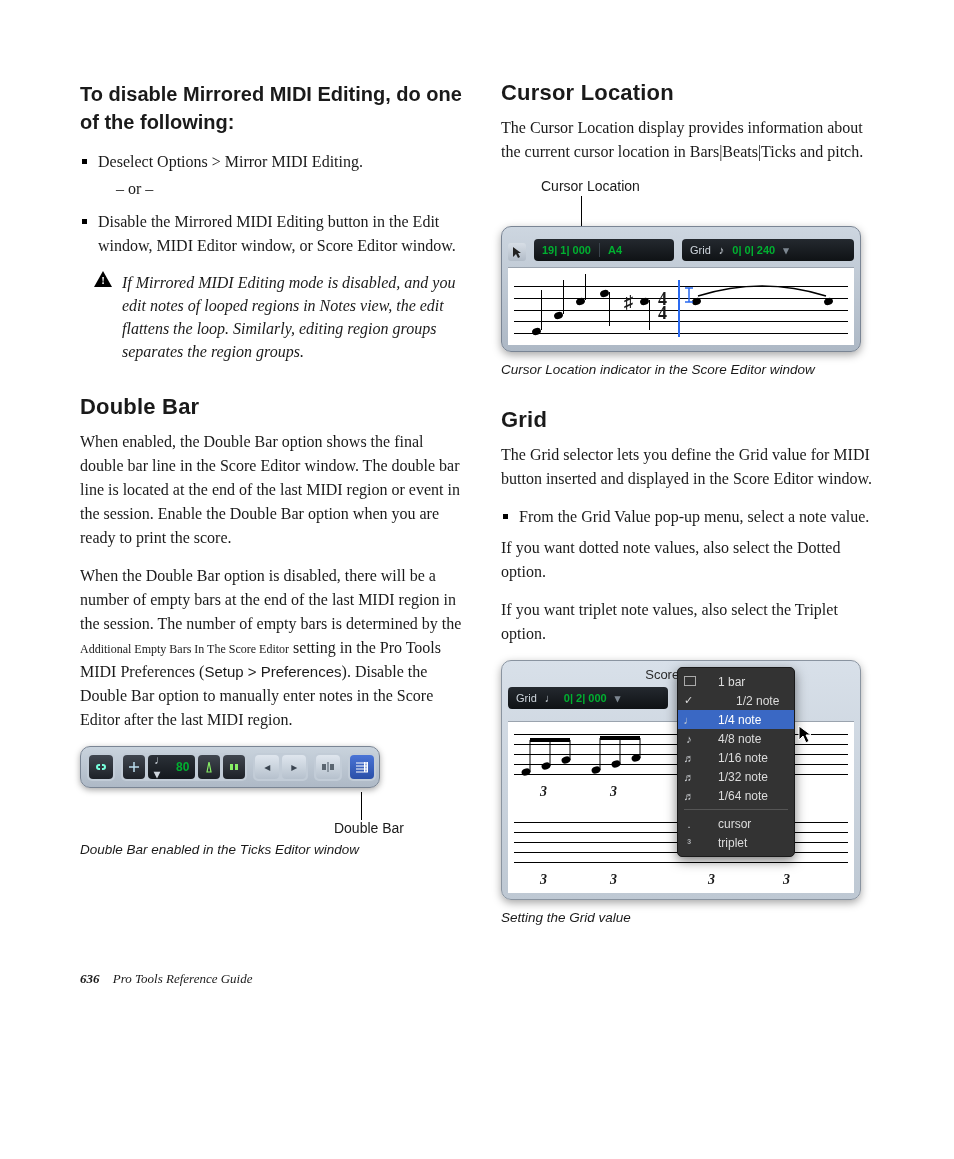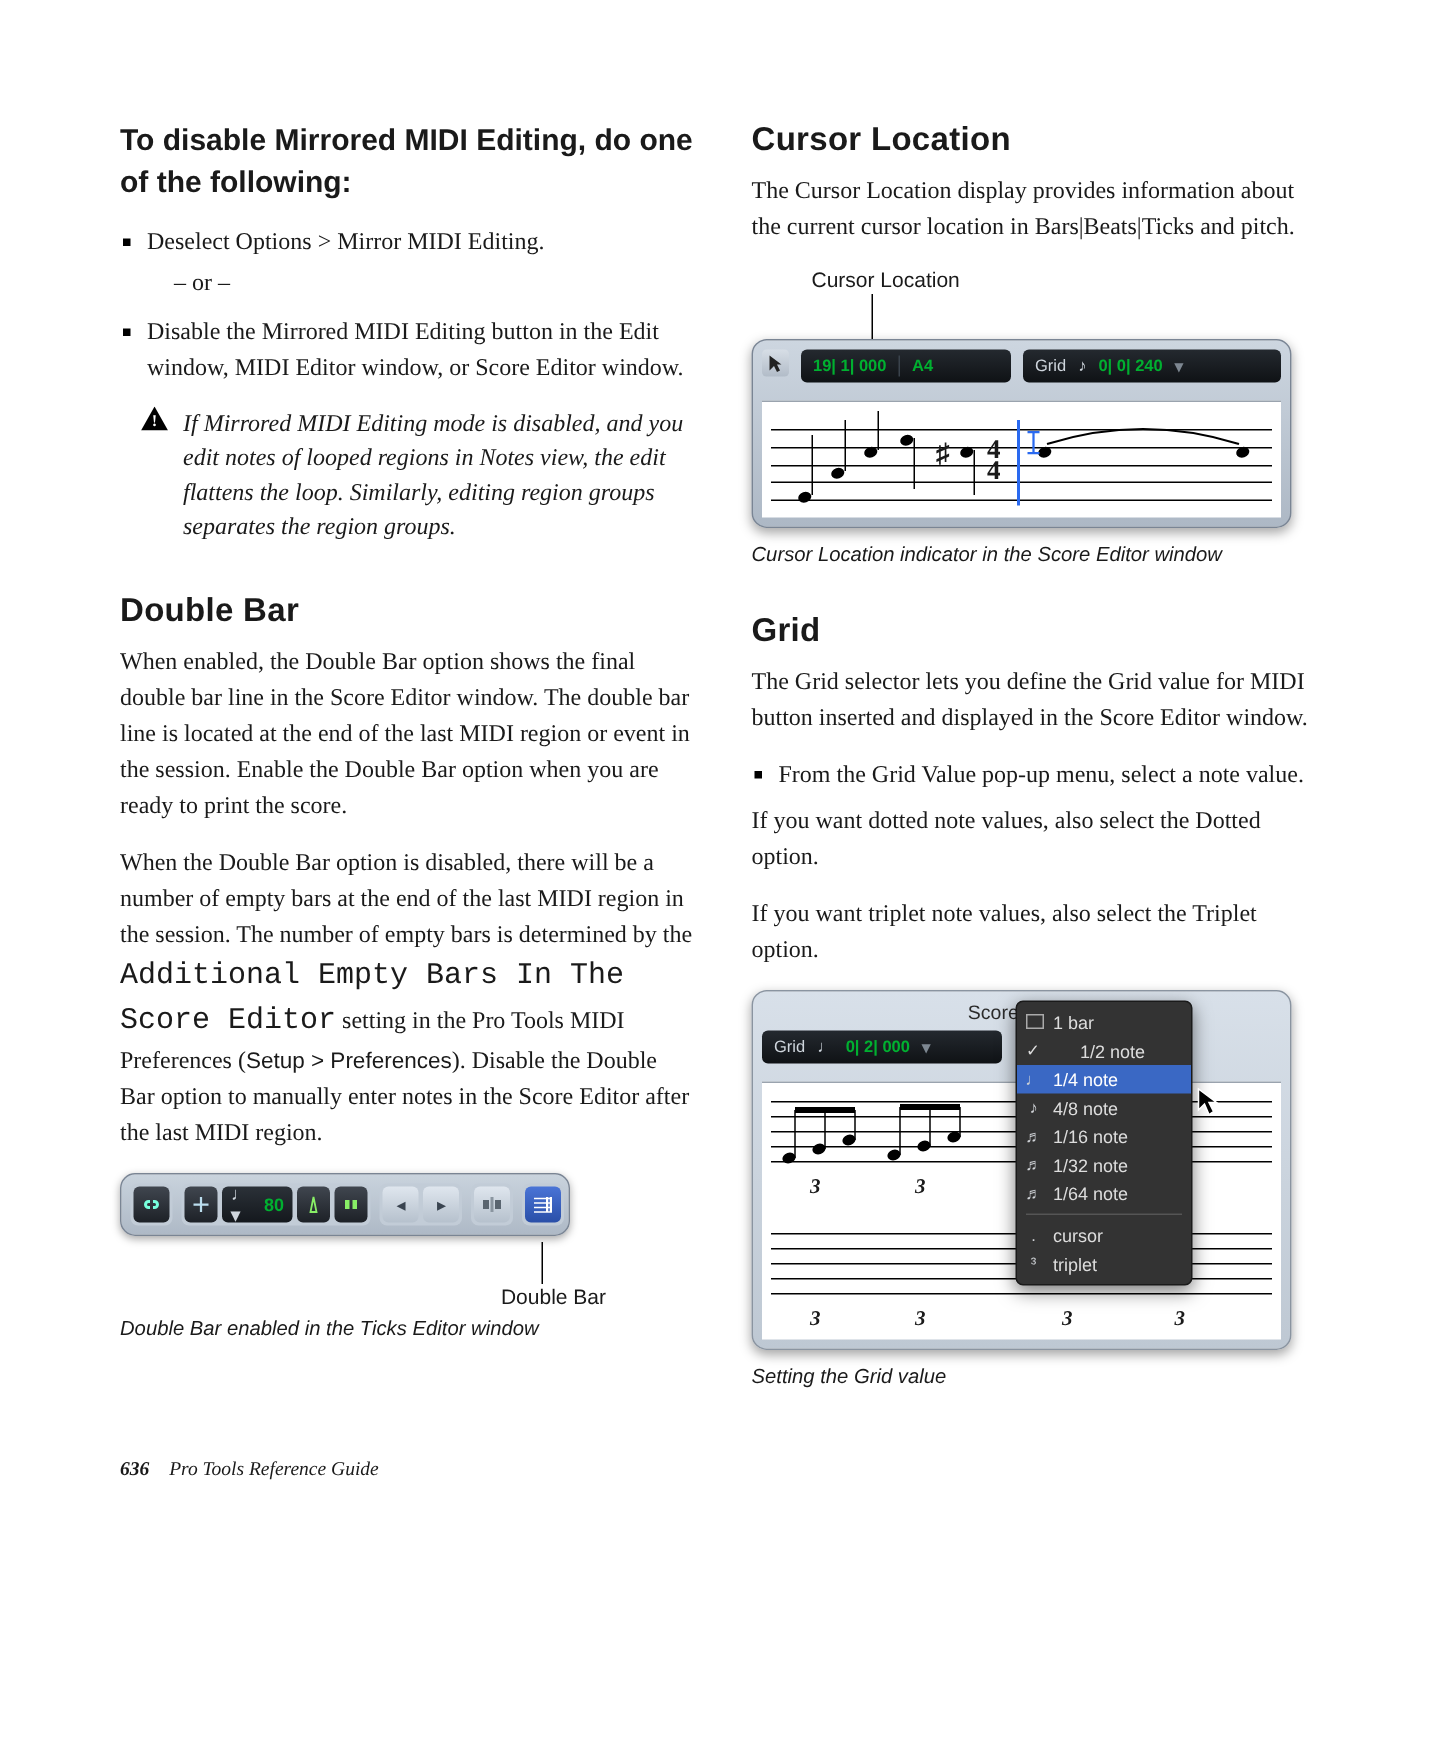--- a/index.html
+++ b/index.html
@@ -30,21 +30,21 @@
   ul.bul{list-style:none;padding:0;margin:0}
   ul.bul>li{position:relative;padding-left:18px;font-size:16px;line-height:1.45;margin-bottom:8px}
   ul.bul>li::before{content:"";position:absolute;left:2px;top:9px;width:5px;height:5px;background:#000}
   .or{font-size:16px;margin:4px 0 10px 18px}
   .note{display:flex;gap:10px;margin:14px 0 10px 14px}
   .note-icon{flex:0 0 18px}
   .note-text{font-style:italic;font-size:16px;line-height:1.45}
   h2{font-family:"Helvetica Neue",Arial,sans-serif;font-weight:900;font-size:22px;margin:30px 0 10px 0;letter-spacing:0.2px;font-stretch:condensed}
   p.body{font-size:16px;line-height:1.5;margin:0 0 14px 0}
   .menupath{font-family:"Helvetica Neue",Arial,sans-serif;font-size:15px}
-  .setting-name{font-family:Liberation Mono, monospace;font-size:20px}
+  .setting-name{font-family:Liberation Serif, serif;font-size:12px}
   .caption{font-family:"Helvetica Neue",Arial,sans-serif;font-weight:400;font-style:italic;font-size:13.5px;margin:10px 0 6px 0}
   .callout-label{font-family:"Helvetica Neue",Arial,sans-serif;font-size:14px}
   .footer{font-family:Liberation Serif, serif;font-size:13px;margin-top:40px}
   .footer .pn{font-weight:700;font-style:italic;margin-right:10px}
   .footer .bk{font-style:italic}
 
   
   .fig-db{width:300px;}
   .tb-frame{
     background:linear-gradient(#c9d3dd,#aeb9c6);
@@ -68,21 +68,21 @@
   .db-label{position:absolute;right:-40px;top:24px}
 
   
   .fig-cl{width:360px}
   .cl-callout{margin-left:40px;margin-bottom:2px}
   .cl-leader{height:30px;margin-left:80px;border-left:1px solid #000}
   .cl-frame{
     background:linear-gradient(#cdd6e0,#adb8c5);border:1px solid #7a8594;border-radius:10px;
     padding:6px;box-shadow:0 3px 8px rgba(0,0,0,.35);
   }
-  .cl-top{display:flex;gap:8px;align-items:flex-start;height:28px}
+  .cl-top{display:flex;gap:8px;align-items:flex-end;height:28px}
   .cursor-tool{width:18px;height:18px;border-radius:3px;background:linear-gradient(#d7dee6,#b2bcc8);display:flex;align-items:center;justify-content:center;color:#222}
   .readout{height:22px;border-radius:4px;background:linear-gradient(#24292f,#0f1215);display:flex;align-items:center;padding:0 8px;font-family:Arial,sans-serif;font-size:11px;color:var(--accent);font-weight:700;gap:8px}
   .readout .lbl{color:#cfd6dd;font-weight:500}
   .readout .tri{color:#7d8791}
   .staff{background:#fff;border-top:1px solid #9aa3ae;margin-top:6px;height:78px;position:relative;overflow:hidden}
   .staff-lines{position:absolute;inset:18px 6px 12px 6px}
   .staff-lines div{position:absolute;left:0;right:0;height:1px;background:#000}
   .cl-cursor{position:absolute;top:12px;bottom:8px;left:170px;width:2px;background:#2a6af0}
   .notehead{width:9px;height:7px;background:#000;border-radius:50%;transform:rotate(-18deg);position:absolute}
   .stem{position:absolute;width:1px;background:#000}
@@ -94,21 +94,21 @@
   .se-frame{
     background:linear-gradient(#d8e0e9,#bec8d3);border:1px solid #8a94a0;border-radius:10px;
     padding:4px 6px 8px 6px;box-shadow:0 3px 8px rgba(0,0,0,.35);position:relative;height:240px;overflow:hidden;
   }
   .se-title{font:13px "Lucida Grande","Helvetica Neue",Arial,sans-serif;color:#2b2b2b;text-align:center;padding:2px 0 4px 0}
   .se-bar{display:flex;gap:6px;align-items:center;height:24px}
   .menu{
     position:absolute;left:175px;top:6px;width:118px;background:#333;border:1px solid #1a1a1a;border-radius:5px;
     box-shadow:0 4px 12px rgba(0,0,0,.5);padding:4px 0;font:12px "Helvetica Neue",Arial,sans-serif;color:#ddd;z-index:5;
   }
-  .menu-item{display:flex;align-items:center;gap:8px;height:19px;padding:0 10px 0 24px;position:relative}
+  .menu-item{display:flex;align-items:center;gap:8px;height:19px;padding:0 10px 0 40px;position:relative}
   .menu-item.sel{background:var(--menu-sel);color:#fff}
   .menu-item.check::before{content:"✓";position:absolute;left:6px;font-size:11px}
   .menu-item.ruler::before{content:"";position:absolute;left:6px;top:4px;width:10px;height:8px;border:1px solid #aaa}
   .menu-item .gly{width:10px;display:flex;justify-content:center;font-size:11px;color:#cfd2d6;position:absolute;left:6px}
   .menu-sep{height:1px;background:#555;margin:4px 6px}
   .mouse-ptr{position:absolute;left:296px;top:64px;z-index:6}
   .staff2{position:absolute;left:6px;right:6px;top:60px;bottom:6px;background:#fff;border-top:1px solid #9aa3ae}
   .stf{position:absolute;left:6px;right:6px;height:44px}
   .stf div.l{position:absolute;left:0;right:0;height:1px;background:#000}
   .fig-num{position:absolute;font:italic 700 14px Georgia,serif}

